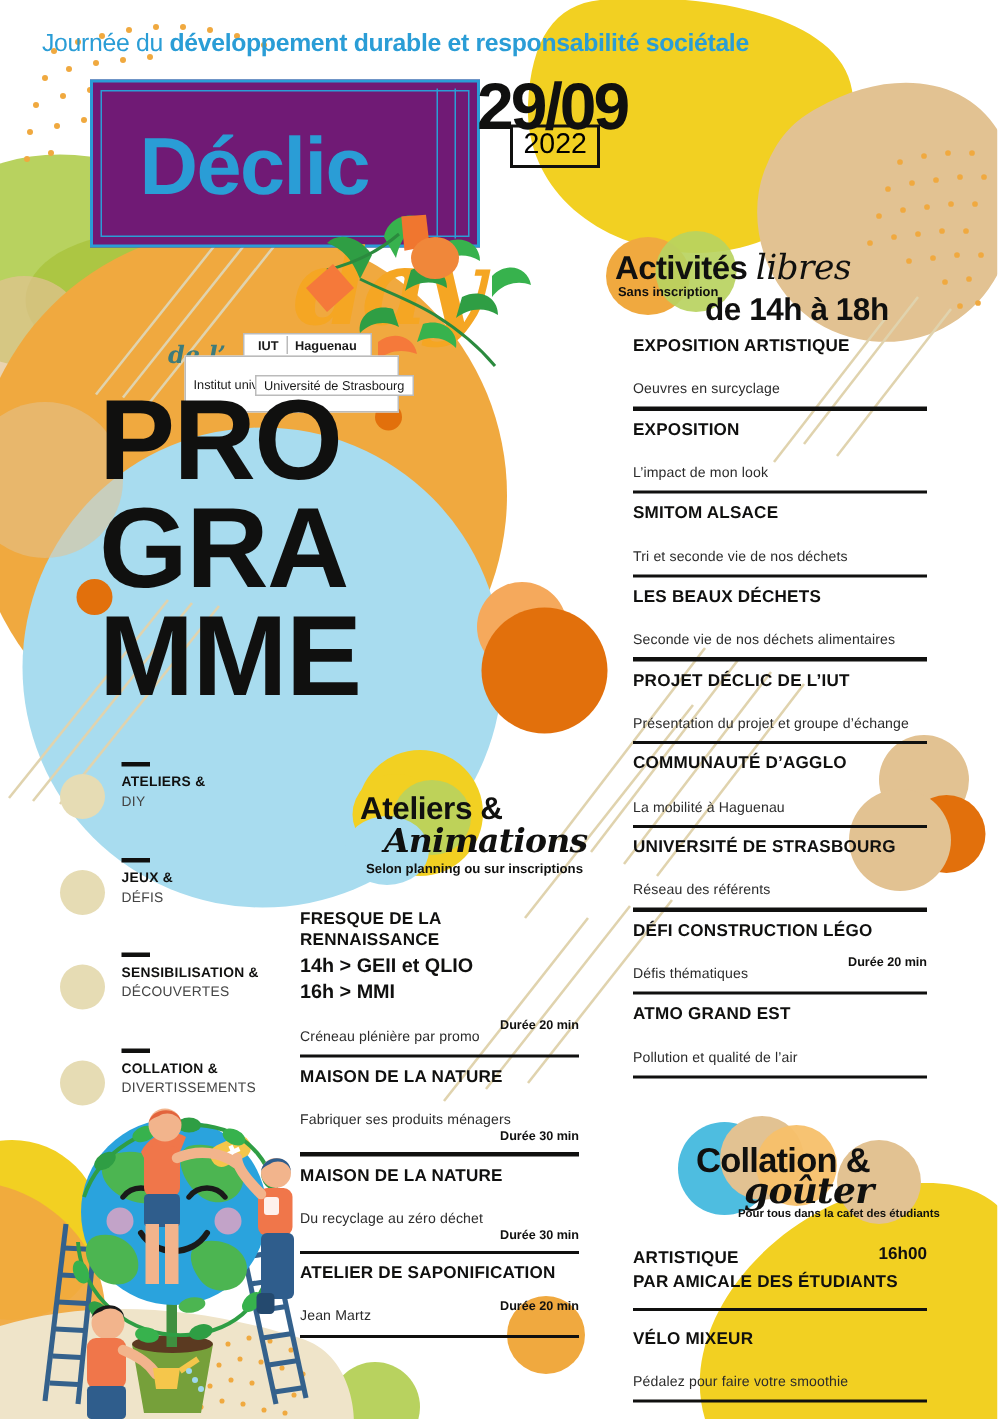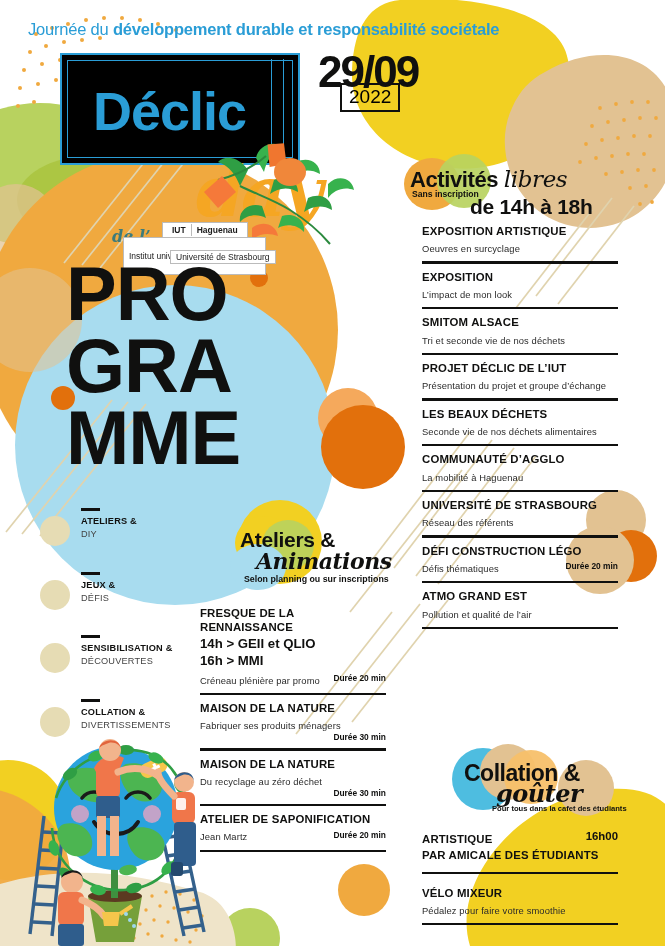--- a/index.html
+++ b/index.html
@@ -11,22 +11,22 @@
   
   #bg{position:absolute;inset:0;overflow:hidden;}
   
   .top-title{
     position:absolute;left:28px;top:20px;width:600px;
     font-size:16.5px;font-weight:700;letter-spacing:-0.2px;white-space:nowrap;
   }
   .top-title .plain{color:#2a9dd6;font-weight:400;}
   .top-title .bold{color:#2a9dd6;font-weight:700;}
   .declic-box{
-    position:absolute;left:60px;top:53px;width:240px;height:112px;
-    background:#000000;border:2.4px solid #2a9dd6;box-sizing:border-box;
+    position:absolute;left:60px;top:53px;width:260px;height:112px;
+    background:#701a75;border:2.4px solid #2a9dd6;box-sizing:border-box;
   }
   .declic-inner{position:absolute;inset:5px;border:1.4px solid #2a9dd6;}
   .declic-bar1{position:absolute;right:26px;top:4px;bottom:4px;width:1.4px;background:#2a9dd6;}
   .declic-bar2{position:absolute;right:14px;top:4px;bottom:4px;width:1.4px;background:#2a9dd6;}
   .declic-word{
     position:absolute;left:0;top:0;width:215px;height:112px;
     display:flex;align-items:center;justify-content:center;
     color:#2a9dd6;font-size:54px;font-weight:700;letter-spacing:-1px;
   }
   .date-big{
@@ -89,21 +89,21 @@
   .col-b3{position:absolute;left:52px;top:4px;width:54px;height:54px;border-radius:50%;background:#f7c06a;opacity:.95;}
   .col-t1{position:absolute;left:12px;top:14px;font-size:23px;font-weight:700;color:#10100f;letter-spacing:-0.5px;}
   .col-t2{position:absolute;left:44px;top:33px;font-size:24px;font-weight:700;font-style:italic;font-family:"DejaVu Serif",serif;color:#10100f;letter-spacing:-0.5px;}
   .col-sub{position:absolute;left:40px;top:58px;font-size:7.6px;font-weight:700;color:#10100f;text-align:right;}
   
   .col-mid{position:absolute;left:200px;top:600px;width:186px;}
   .col-right{position:absolute;left:422px;top:218px;width:196px;}
   .col-right2{position:absolute;left:422px;top:826px;width:196px;}
   .entry{position:relative;margin-bottom:0;}
   .e-title{font-size:11.4px;font-weight:700;color:#10100f;letter-spacing:0.15px;line-height:1.25;margin:0;padding-top:6px;}
-  .e-sub{font-size:9.4px;font-weight:400;color:#2b2b2b;letter-spacing:0.1px;line-height:1.3;margin-top:5px;}
+  .e-sub{font-size:9.4px;font-weight:400;color:#2b2b2b;letter-spacing:0.1px;line-height:1.3;margin-top:15px;}
   .e-sub.bold{font-weight:700;font-size:9.6px;color:#10100f;}
   .e-big{font-size:13.2px;font-weight:700;color:#10100f;line-height:1.25;margin-top:1px;}
   .e-row{display:flex;justify-content:space-between;align-items:center;gap:6px;}
   .e-duree{font-size:8.4px;font-weight:700;color:#10100f;white-space:nowrap;}
   .e-time{font-size:11.4px;font-weight:700;color:#10100f;}
   .e-rule{height:2.2px;background:#10100f;margin-top:6px;}
   
   .globe-wrap{position:absolute;left:8px;top:728px;width:216px;height:218px;}
 </style>
 </head>
@@ -353,27 +353,27 @@
       <div class="e-title">EXPOSITION</div>
       <div class="e-sub">L’impact de mon look</div>
       <div class="e-rule"></div>
     </div>
     <div class="entry">
       <div class="e-title">SMITOM ALSACE</div>
       <div class="e-sub">Tri et seconde vie de nos déchets</div>
       <div class="e-rule"></div>
     </div>
     <div class="entry">
+      <div class="e-title">LES BEAUX DÉCHETS</div>
+      <div class="e-sub">Seconde vie de nos déchets alimentaires</div>
+      <div class="e-rule"></div>
+    </div>
+    <div class="entry">
       <div class="e-title">PROJET DÉCLIC DE L’IUT</div>
       <div class="e-sub">Présentation du projet et groupe d’échange</div>
-      <div class="e-rule"></div>
-    </div>
-    <div class="entry">
-      <div class="e-title">LES BEAUX DÉCHETS</div>
-      <div class="e-sub">Seconde vie de nos déchets alimentaires</div>
       <div class="e-rule"></div>
     </div>
     <div class="entry">
       <div class="e-title">COMMUNAUTÉ D’AGGLO</div>
       <div class="e-sub">La mobilité à Haguenau</div>
       <div class="e-rule"></div>
     </div>
     <div class="entry">
       <div class="e-title">UNIVERSITÉ DE STRASBOURG</div>
       <div class="e-sub">Réseau des référents</div>

